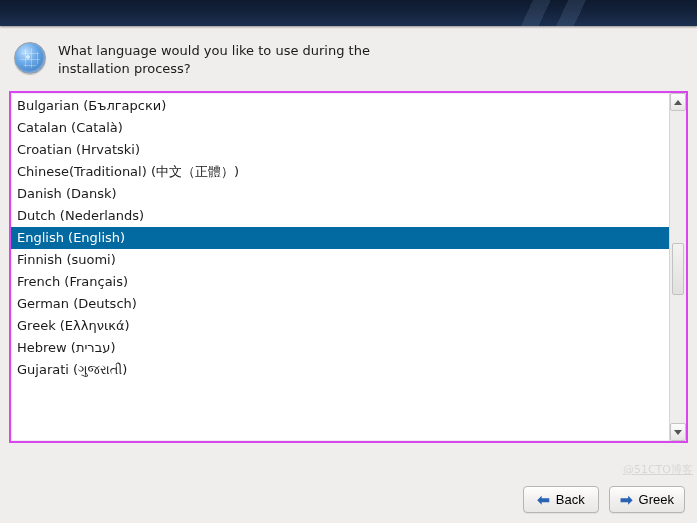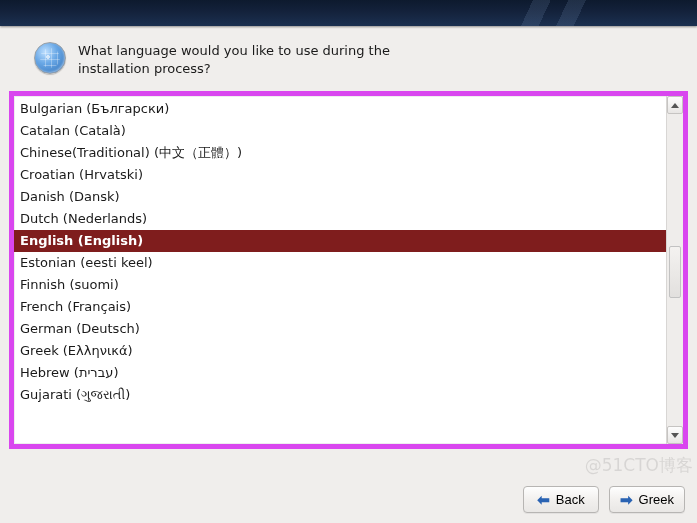--- a/index.html
+++ b/index.html
@@ -24,21 +24,20 @@
     position: absolute;
     top: 0; right: 0; height: 26px; width: 340px;
     background: linear-gradient(115deg, transparent 0 50%, rgba(140,170,210,0.25) 50% 55%, transparent 55% 60%, rgba(140,170,210,0.25) 60% 65%, transparent 65%);
     opacity: 0.6;
   }
   .header {
     display: flex;
     align-items: flex-start;
     padding: 16px 14px 8px 14px;
     gap: 12px;
-    margin-left: 20px;
   }
   .globe-icon {
     flex: none;
     width: 30px; height: 30px;
     border-radius: 50%;
     background: radial-gradient(circle at 35% 30%, #bfe0ff 0%, #6aa8e6 40%, #2d6db5 100%);
     border: 1px solid #9aa0a6;
     box-shadow: inset -1px -1px 2px rgba(255,255,255,.4), 0 1px 1px rgba(0,0,0,.2);
     position: relative;
   }
@@ -50,42 +49,41 @@
       repeating-linear-gradient(to bottom, transparent 0 5px, rgba(255,255,255,.3) 5px 6px),
       repeating-linear-gradient(to right, transparent 0 5px, rgba(255,255,255,.3) 5px 6px);
   }
   .prompt {
     line-height: 1.35;
     max-width: 360px;
   }
   .list-area {
     margin: 6px 9px 0 9px;
     background: #fff;
-    border: 5px solid #d946ef;
+    border: 2px solid #d946ef;
     box-shadow: inset 0 0 0 1px #eee;
     height: 348px;
     position: relative;
     display: flex;
   }
   .list {
     flex: 1;
     overflow: hidden;
     padding: 2px 0;
   }
   .item {
     padding: 2px 6px 2px 6px;
     line-height: 18px;
     height: 18px;
     white-space: nowrap;
     cursor: default;
   }
   .item.selected {
-    background: #7f1d1d;
+    background: #0369a1;
     color: #fff;
-    font-weight: bold;
   }
   .scrollbar {
     width: 16px;
     background: #efedeb;
     border-left: 1px solid #d8d6d4;
     position: relative;
   }
   .sb-btn {
     position: absolute; left: 0; right: 0;
     height: 16px;
@@ -127,44 +125,44 @@
     display: inline-flex;
     align-items: center;
     justify-content: center;
     gap: 6px;
     font-size: 13px;
     cursor: pointer;
   }
   .nav-glyph { color:#2a63b3; font-weight:bold; font-size:15px; line-height:1; }
   .watermark {
     position:absolute; right:4px; bottom:46px;
-    font-size:17px; color:rgba(0,0,0,.10);
+    font-size:11px; color:rgba(0,0,0,.10);
     pointer-events:none;
+    text-decoration:underline;
   }
 </style>
 </head>
 <body>
 
 <div class="banner"></div>
 
 <div class="header">
   <div class="globe-icon"></div>
   <div class="prompt">What language would you like to use during the installation process?</div>
 </div>
 
 <div class="list-area">
   <div class="list" id="lang-list">
       <div class="item">Bulgarian (Български)</div>
       <div class="item">Catalan (Català)</div>
+      <div class="item">Croatian (Hrvatski)</div>
       <div class="item">Chinese(Traditional) (中文（正體）)</div>
-      <div class="item">Croatian (Hrvatski)</div>
       <div class="item">Danish (Dansk)</div>
       <div class="item">Dutch (Nederlands)</div>
       <div class="item selected">English (English)</div>
-      <div class="item">Estonian (eesti keel)</div>
       <div class="item">Finnish (suomi)</div>
       <div class="item">French (Français)</div>
       <div class="item">German (Deutsch)</div>
       <div class="item">Greek (Ελληνικά)</div>
       <div class="item">Hebrew (עברית)</div>
       <div class="item">Gujarati (ગુજરાતી)</div>
     </div>
   <div class="scrollbar">
     <div class="sb-btn top">
         <div class="arrow-up"></div>

